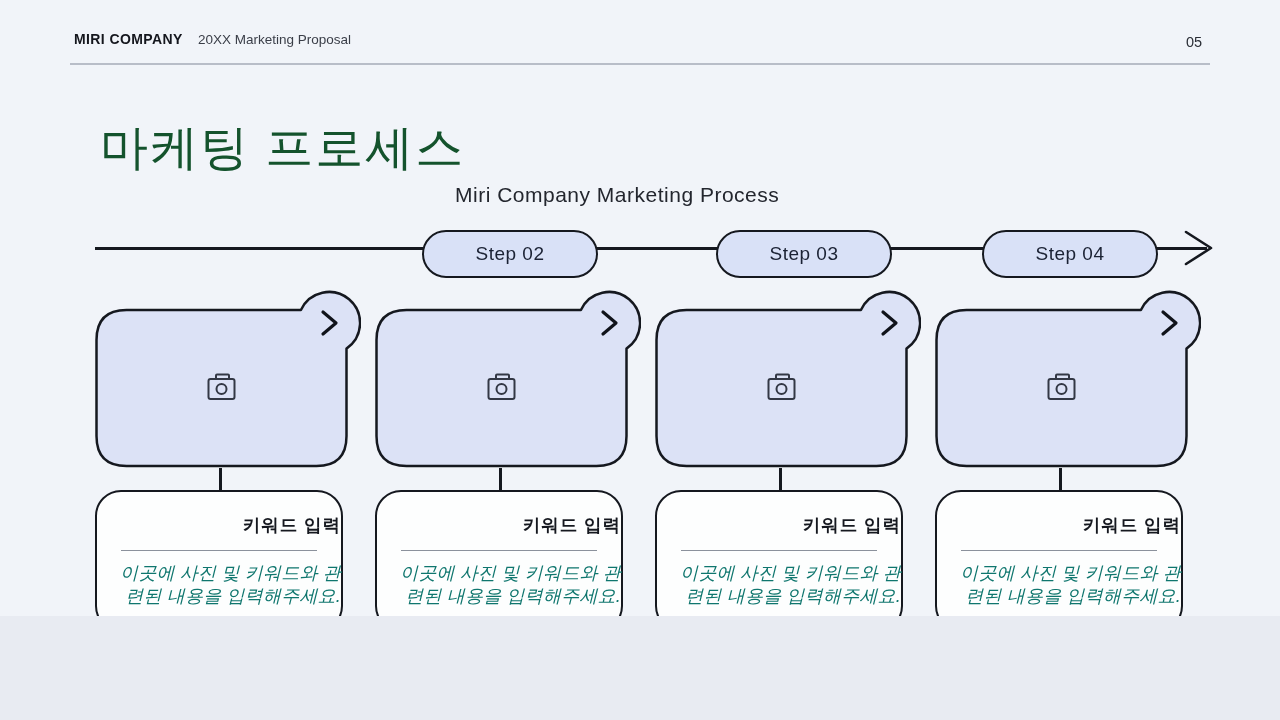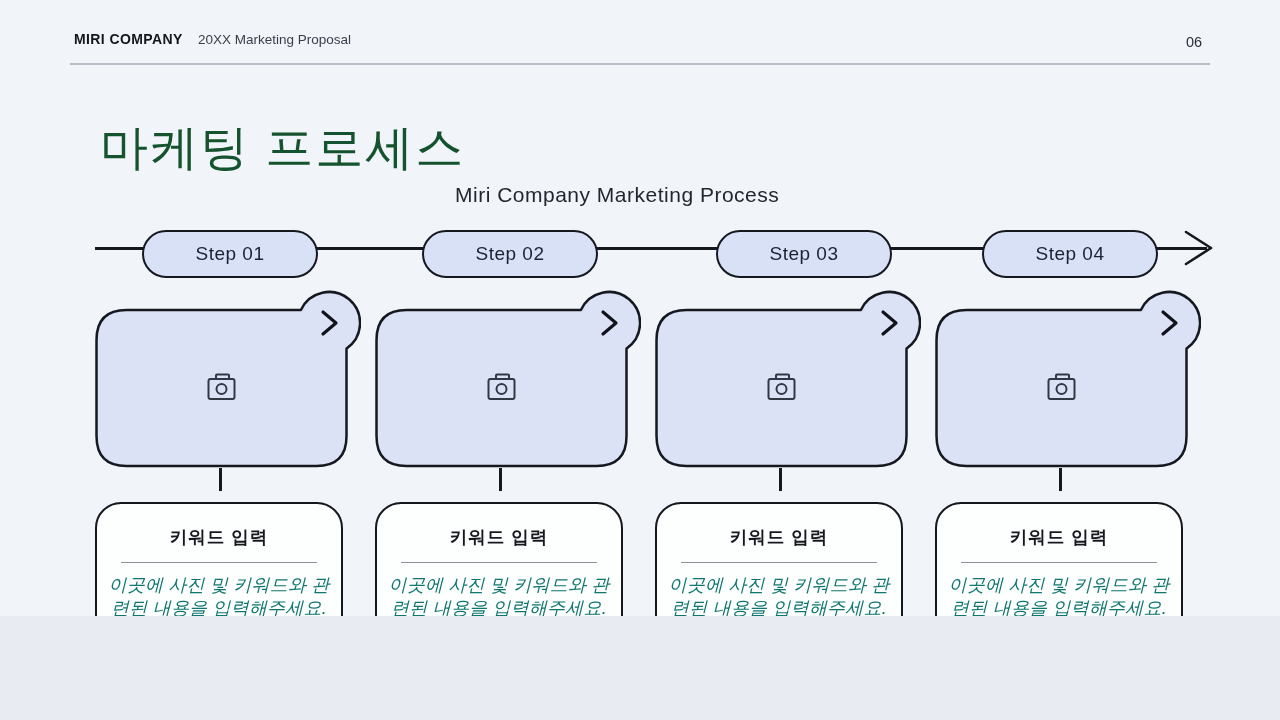--- a/index.html
+++ b/index.html
@@ -30,48 +30,44 @@
   .column{position:absolute;top:0;width:250px;height:720px;}
   .c1{left:95px}.c2{left:375px}.c3{left:655px}.c4{left:935px}
   .blob{position:absolute;left:0;top:290px;}
   .blob .shape{fill:#dce2f6;stroke:#15181f;stroke-width:2.5;stroke-linejoin:round;}
   .blob .chev{fill:none;stroke:#10131a;stroke-width:3.2;stroke-linecap:round;stroke-linejoin:round;}
   .blob .cam{fill:none;stroke:#333845;stroke-width:2;stroke-linejoin:round;}
   .connector{position:absolute;left:124px;top:468px;width:2.5px;height:23px;background:#15181f;}
   .kw-card{
     position:absolute;left:0;top:490px;width:248px;height:142px;box-sizing:border-box;
     background:#fdfefe;border:2.5px solid #15181f;border-radius:26px;
-    text-align:center;
-    margin-top:12px;
+    text-align:right;
   }
   .kw-title{margin-top:21px;font-size:17.5px;font-weight:700;letter-spacing:1px;color:#15181f;}
   .kw-divider{width:196px;height:1px;background:#8b919c;margin:13px auto 0;}
   .kw-body{margin-top:11px;font-size:18px;line-height:23px;color:#0f766e;letter-spacing:.2px;font-style:italic;}
   .kw-body .line{display:block;}
 </style>
 </head>
 <body>
 
 <div class="slide">
 
   <div class="company">MIRI COMPANY</div>
   <div class="doc-title">20XX Marketing Proposal</div>
-  <div class="page-num">06</div>
+  <div class="page-num">05</div>
   <div class="header-rule"></div>
 
   <h1 class="title-main" style="margin:0">마케팅 프로세스</h1>
   <div class="title-sub">Miri Company Marketing Process</div>
 
   <div class="tl-line"></div>
   <svg class="tl-arrow" width="32" height="38" viewBox="0 0 32 38">
     <path d="M3 3 L28 19 L3 35" fill="none" stroke="#15181f" stroke-width="2.6" stroke-linecap="round" stroke-linejoin="round"></path>
   </svg>
-  <div class="pill p1">
-      <span>Step 01</span>
-    </div>
   <div class="pill p2">
       <span>Step 02</span>
     </div>
   <div class="pill p3">
       <span>Step 03</span>
     </div>
   <div class="pill p4">
       <span>Step 04</span>
     </div>
 

